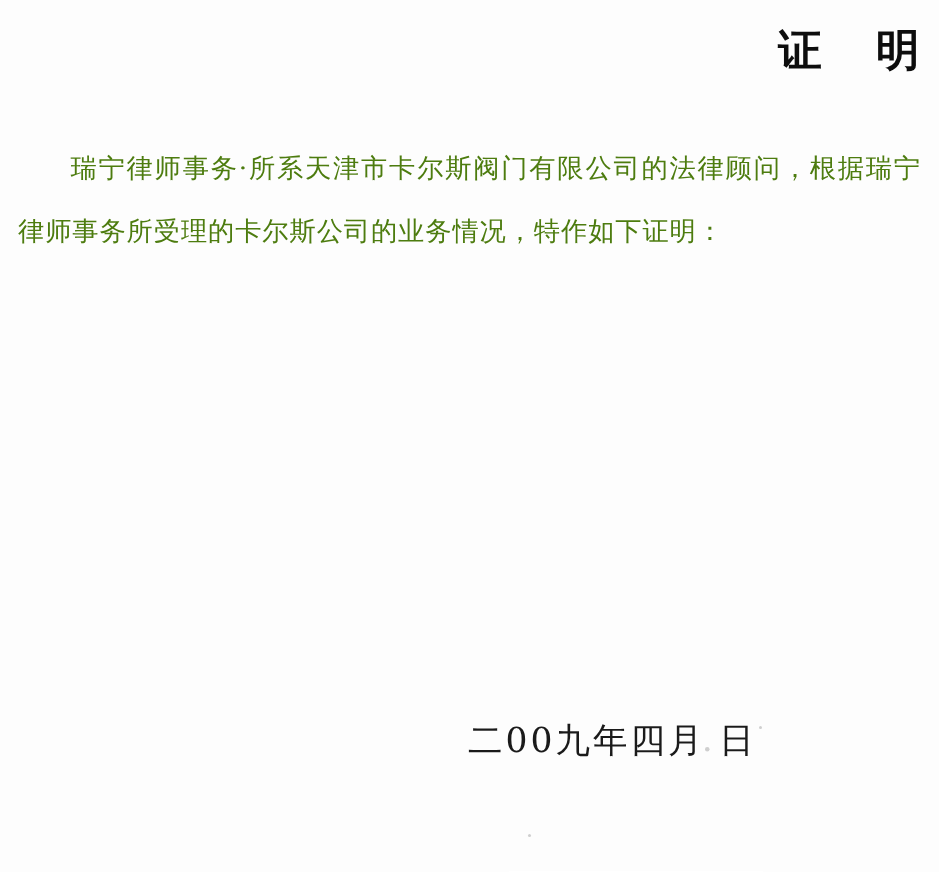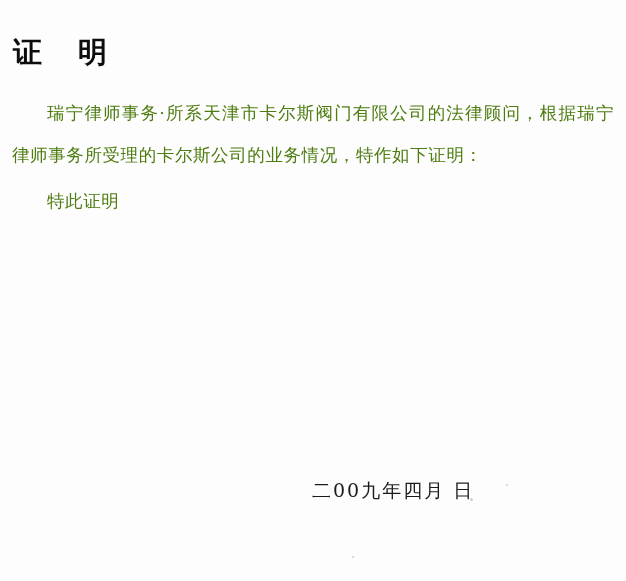--- a/index.html
+++ b/index.html
@@ -14,28 +14,27 @@
     background: #fdfdfd;
     overflow: hidden;
     font-family: "DejaVu Sans", "Liberation Sans", sans-serif;
     color: #141414;
   }
   #doc-title {
     position: absolute;
     top: 14px;
     left: 0;
     width: 626px;
-    text-align: left;
+    text-align: right;
     font-family: "DejaVu Serif", "Liberation Serif", serif;
     font-size: 29px;
     font-weight: bold;
     letter-spacing: 13px;
     text-indent: 13px;
     color: #0d0d0d;
-    margin-top: 19px;
   }
   #body-text {
     position: absolute;
     top: 92px;
     left: 12px;
     width: 602px;
   }
   .para {
     font-family: "DejaVu Serif", "Liberation Serif", serif;
     font-size: 17.5px;
@@ -66,42 +65,41 @@
     font-weight: bold;
     fill: #0f0f0f;
   }
   
   #date-line {
     position: absolute;
     left: 312px;
     top: 478px;
     width: 210px;
     font-family: "DejaVu Serif", "Liberation Serif", serif;
-    font-size: 19px;
+    font-size: 23px;
     letter-spacing: 2px;
     color: #1a1a1a;
     white-space: nowrap;
   }
   
   .speck {
     position: absolute;
     background: #cfcfcf;
     border-radius: 50%;
   }
 </style>
 </head>
 <body>
 
 <div id="page">
 
   <div id="doc-title">证 明</div>
 
   <div id="body-text">
     <p class="para indent para-1">瑞宁律师事务·所系天津市卡尔斯阀门有限公司的法律顾问，根据瑞宁律师事务所受理的卡尔斯公司的业务情况，特作如下证明：</p>
-    <p class="para indent para-3">特此证明</p>
   </div>
 
 
   <div id="date-line">二00九年四月 日</div>
 
   <span class="speck" style="left:470px; top:498px; width:3px; height:3px;"></span>
   <span class="speck" style="left:506px; top:484px; width:2px; height:2px;"></span>
   <span class="speck" style="left:352px; top:556px; width:2px; height:2px;"></span>
 </div>
 

